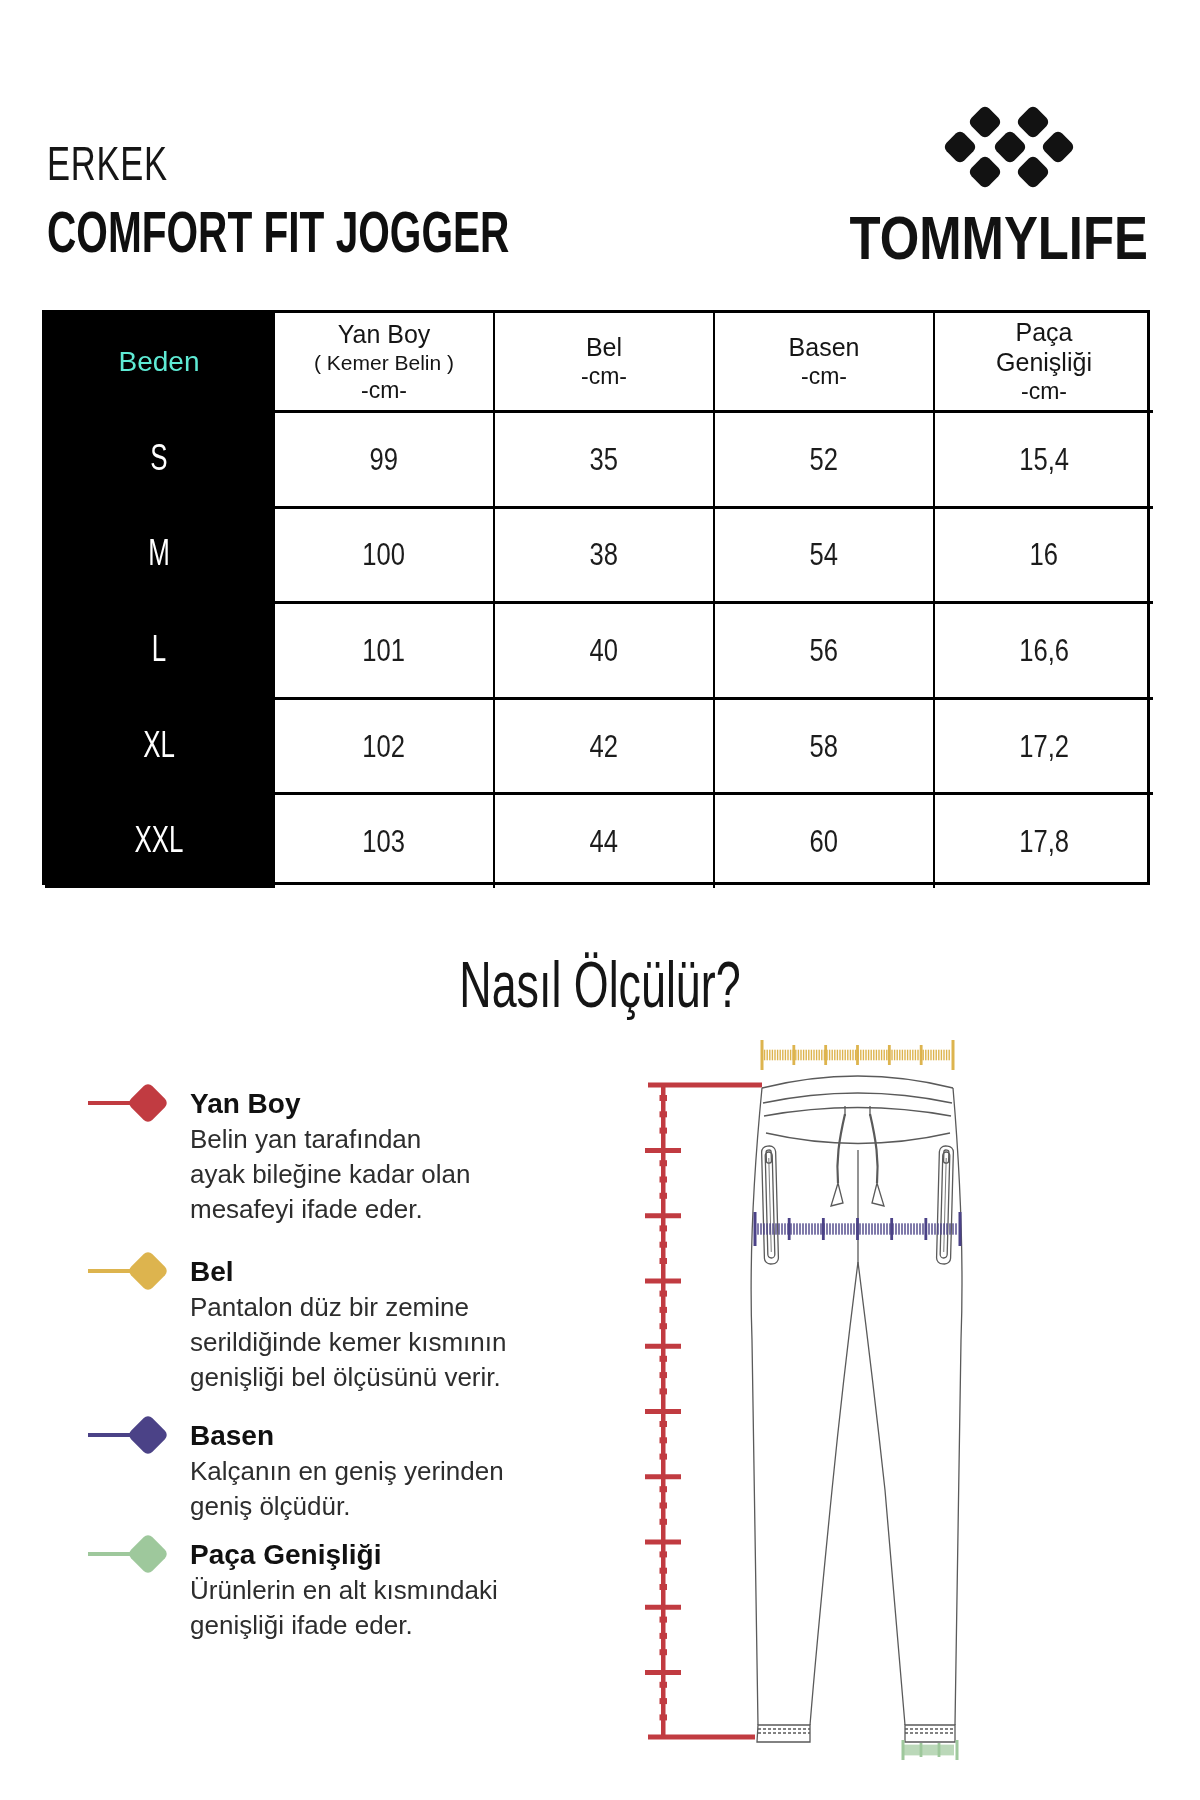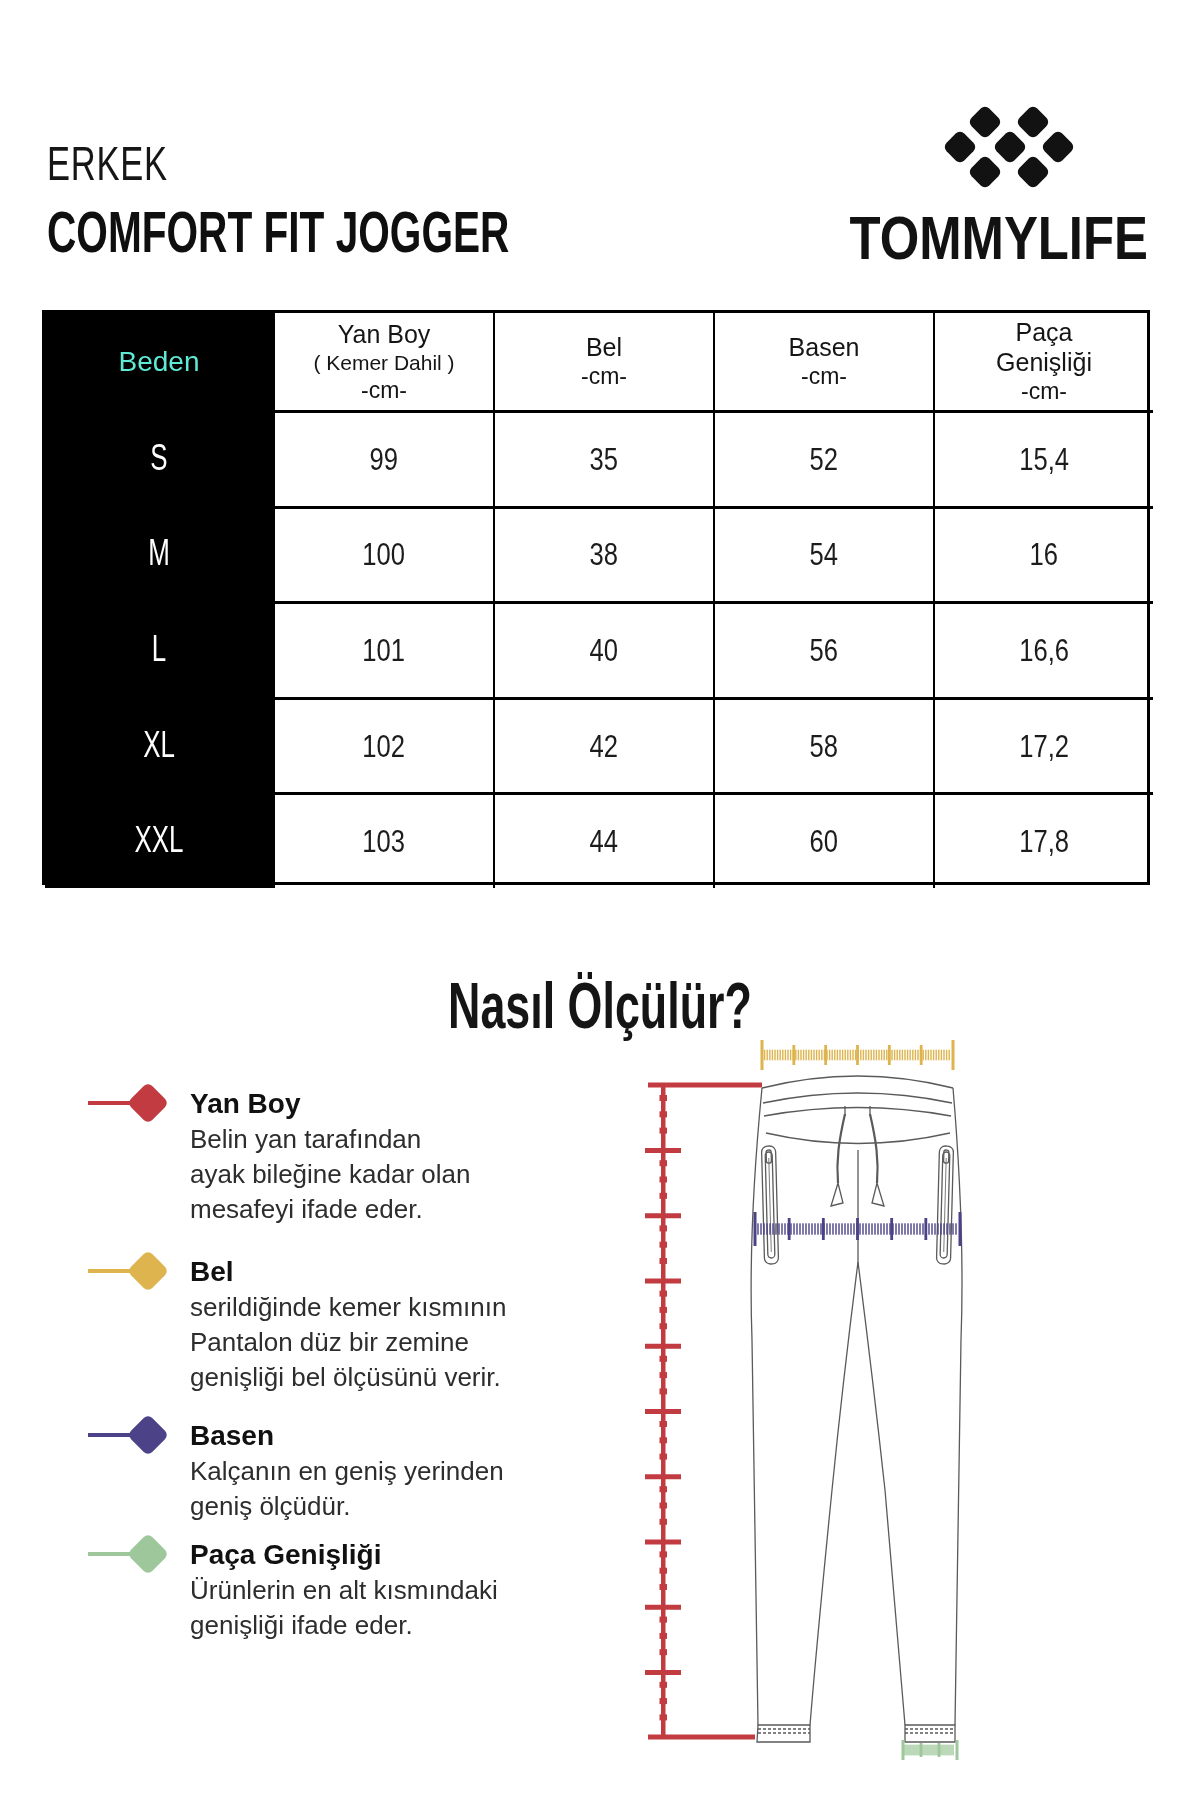--- a/index.html
+++ b/index.html
@@ -28,22 +28,22 @@
   .cell.vline { border-left:2px solid #000; }
   .cell.hline { border-top:3px solid #000; }
   .hdr-line1 { font-size:25px; line-height:30px; color:#151515; }
   .hdr-line2 { font-size:21px; line-height:27px; color:#151515; }
   .hdr-line3 { font-size:23px; line-height:29px; color:#151515; }
   .beden-label { font-size:28px; color:#5eead4; }
   .size-letter { font-size:36px; color:#fff; transform:scaleX(0.72); white-space:nowrap; }
   .size-value  { font-size:32px; color:#1c1c1c; transform:scaleX(0.80); white-space:nowrap; }
 
   
-  .measure-title { left:0; top:948px; width:1200px; text-align:center; font-size:64px; font-weight:700;
-                   color:#151515;margin-top:21px; }
+  .measure-title { left:0; top:948px; width:1200px; text-align:center; font-size:64px; font-weight:400;
+                   color:#151515; }
   .measure-title span { display:inline-block; transform:scaleX(0.70); transform-origin:center top; white-space:nowrap; }
 
   .legend-item { position:absolute; left:88px; width:430px; }
   .legend-marker { position:absolute; left:0; width:100px; height:34px; }
   .legend-line { position:absolute; left:0; top:15px; width:44px; height:4px; }
   .legend-diamond { position:absolute; left:45px; top:2px; width:30px; height:30px; border-radius:6px;
                     transform:rotate(45deg); }
   .legend-text { margin-left:102px; }
   .legend-label { font-size:28px; font-weight:700; line-height:36px; color:#111; }
   .legend-desc  { font-size:26px; line-height:35px; color:#2d2d2d; }
@@ -67,21 +67,21 @@
 </div>
 <div class="abs brand-word">TOMMYLIFE</div>
 
 <div class="abs size-table">
 
   <div class="cell dark">
     <span class="beden-label">Beden</span>
   </div>
   <div class="cell vline">
     <span class="hdr-line1">Yan Boy</span>
-    <span class="hdr-line2">( Kemer Dahil )</span>
+    <span class="hdr-line2">( Kemer Belin )</span>
     <span class="hdr-line3">-cm-</span>
   </div>
   <div class="cell vline">
     <span class="hdr-line1">Bel</span>
     <span class="hdr-line3">-cm-</span>
   </div>
   <div class="cell vline">
     <span class="hdr-line1">Basen</span>
     <span class="hdr-line3">-cm-</span>
   </div>
@@ -189,22 +189,22 @@
   </div>
 </div>
 
 <div class="legend-item" style="top:1254px;">
   <div class="legend-marker">
     <span class="legend-line" style="background-color: rgb(221, 180, 78);"></span>
     <span class="legend-diamond" style="background-color: rgb(221, 180, 78);"></span>
   </div>
   <div class="legend-text">
     <div class="legend-label">Bel</div>
+    <div class="legend-desc">Pantalon düz bir zemine</div>
     <div class="legend-desc">serildiğinde kemer kısmının</div>
-    <div class="legend-desc">Pantalon düz bir zemine</div>
     <div class="legend-desc">genişliği bel ölçüsünü verir.</div>
   </div>
 </div>
 
 <div class="legend-item" style="top:1418px;">
   <div class="legend-marker">
     <span class="legend-line" style="background-color: rgb(75, 66, 135);"></span>
     <span class="legend-diamond" style="background-color: rgb(75, 66, 135);"></span>
   </div>
   <div class="legend-text">

